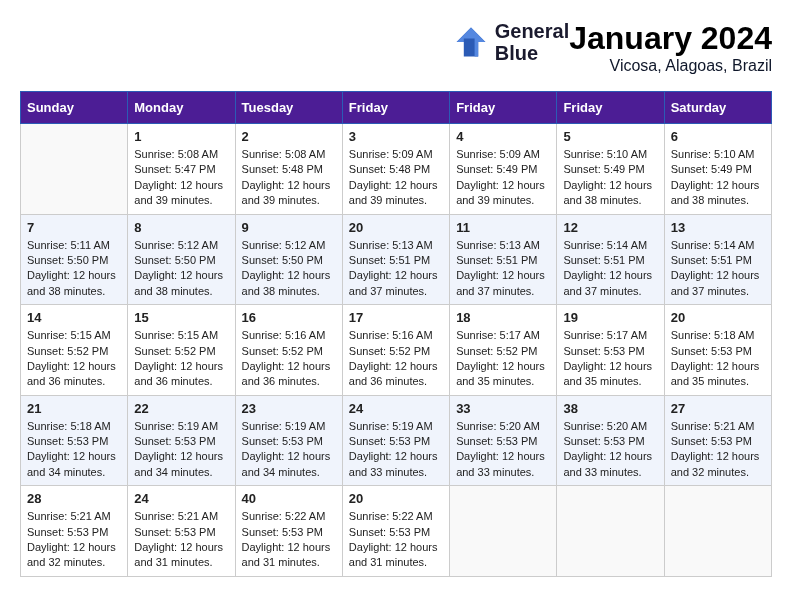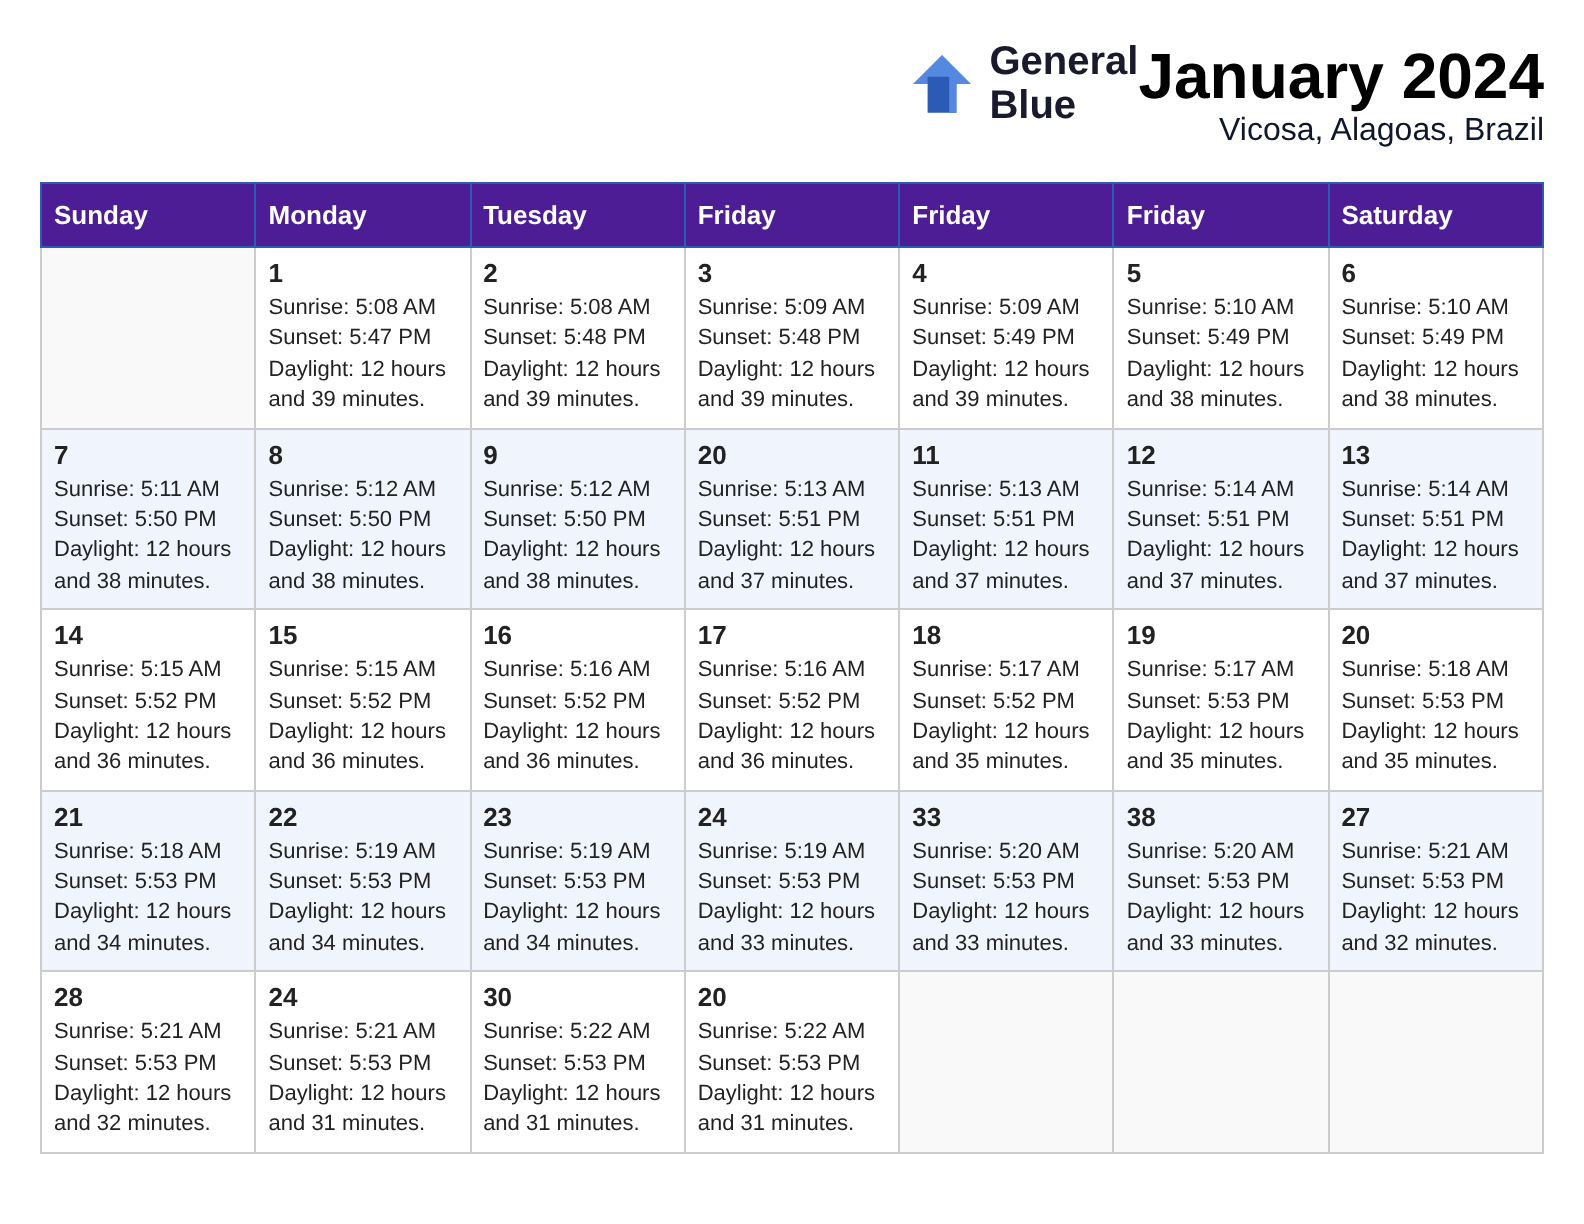--- a/index.html
+++ b/index.html
@@ -242,21 +242,21 @@
       <tr>
         <td>
           <span class="day-number">28</span>
           <div class="day-info">Sunrise: 5:21 AM<br>Sunset: 5:53 PM<br>Daylight: 12 hours<br>and 32 minutes.</div>
         </td>
         <td>
           <span class="day-number">24</span>
           <div class="day-info">Sunrise: 5:21 AM<br>Sunset: 5:53 PM<br>Daylight: 12 hours<br>and 31 minutes.</div>
         </td>
         <td>
-          <span class="day-number">30</span>
+          <span class="day-number">40</span>
           <div class="day-info">Sunrise: 5:22 AM<br>Sunset: 5:53 PM<br>Daylight: 12 hours<br>and 31 minutes.</div>
         </td>
         <td>
           <span class="day-number">20</span>
           <div class="day-info">Sunrise: 5:22 AM<br>Sunset: 5:53 PM<br>Daylight: 12 hours<br>and 31 minutes.</div>
         </td>
         <td class="empty-cell"></td>
         <td class="empty-cell"></td>
         <td class="empty-cell"></td>
       </tr>

